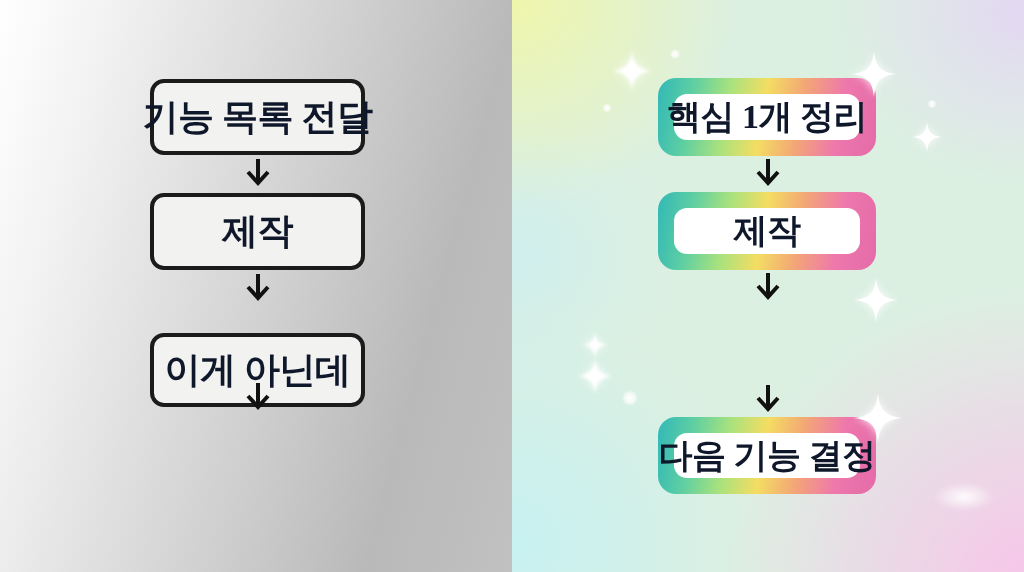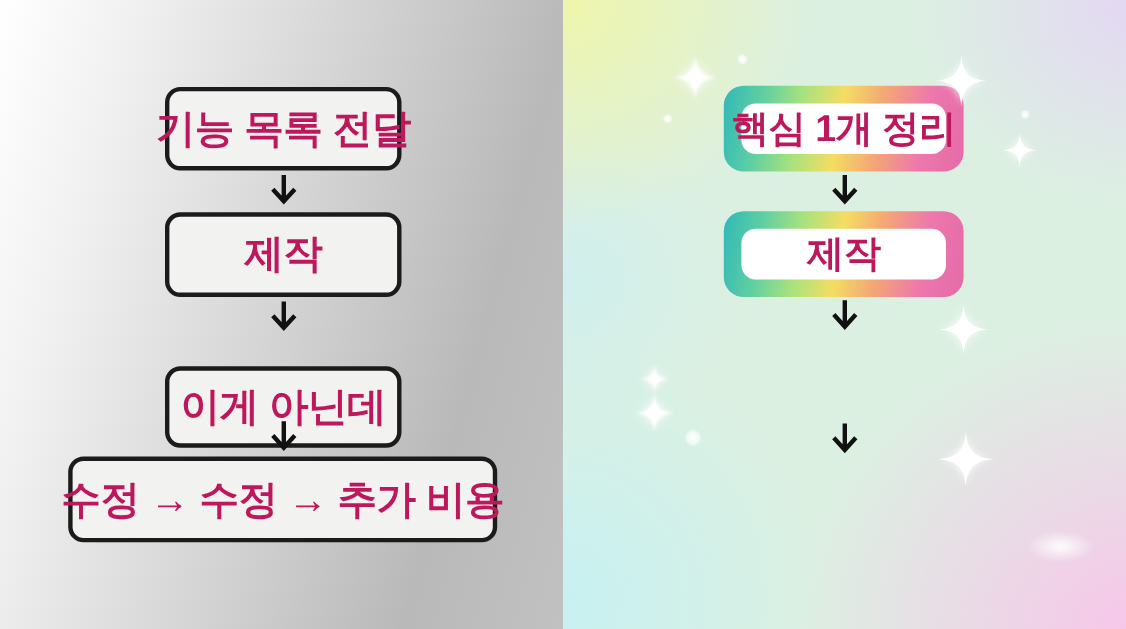--- a/index.html
+++ b/index.html
@@ -42,25 +42,26 @@
     background: linear-gradient(100deg, #30b8b8 0%, #5fcfa2 16%, #a9e27d 32%,
                 #f4dd62 48%, #f3a775 64%, #ee77ad 82%, #e46ba8 100%);
   }
   .box-rainbow .inner {
     width: 100%; height: 100%;
     background: #ffffff;
     border-radius: 13px;
     display: flex; align-items: center; justify-content: center;
   }
   .box-label {
-    color: #be185d;
+    color: #0f172a;
     font-weight: 800;
     letter-spacing: -0.5px;
     white-space: nowrap;
     text-align: left;
+    font-family: Liberation Serif, serif;
   }
   .panel-left  .box-label { font-size: 36px; }
   .panel-right .box-label { font-size: 34px; }
 
   
   .lbox1 { left: 150px; top:  79px; width: 215px; height: 76px; }
   .lbox2 { left: 150px; top: 193px; width: 215px; height: 77px; }
   .lbox3 { left: 150px; top: 305px; width: 215px; height: 74px; margin-top: 28px; }
   .lbox4 { left:  62px; top: 415px; width: 390px; height: 78px; }
   
@@ -116,23 +117,20 @@
         </svg>
     </div>
     <div class="box box-plain lbox3">
       <span class="box-label">이게 아닌데</span>
     </div>
     <div class="flow-arrow la3">
       <svg width="26" height="32" viewBox="0 0 26 32">
           <path d="M13 1 V22 M3 14 L13 25 L23 14" fill="none" stroke="#111111" stroke-width="4" stroke-linejoin="miter"></path>
         </svg>
     </div>
-    <div class="box box-plain lbox4">
-      <span class="box-label">수정 → 수정 → 추가 비용</span>
-    </div>
   </div>
 
   <div class="panel panel-right">
     <div class="box box-rainbow rbox1">
       <div class="inner">
         <span class="box-label">핵심 1개 정리</span>
       </div>
     </div>
     <div class="flow-arrow ra1">
       <svg width="26" height="32" viewBox="0 0 26 32">
@@ -146,20 +144,25 @@
     </div>
     <div class="flow-arrow ra2">
       <svg width="26" height="32" viewBox="0 0 26 32">
           <path d="M13 1 V22 M3 14 L13 25 L23 14" fill="none" stroke="#111111" stroke-width="4" stroke-linejoin="miter"></path>
         </svg>
     </div>
     <div class="flow-arrow ra3">
       <svg width="26" height="32" viewBox="0 0 26 32">
           <path d="M13 1 V22 M3 14 L13 25 L23 14" fill="none" stroke="#111111" stroke-width="4" stroke-linejoin="miter"></path>
         </svg>
+    </div>
+    <div class="box box-rainbow rbox4">
+      <div class="inner">
+        <span class="box-label">다음 기능 결정</span>
+      </div>
     </div>
 
   <div class="sparkle sp-star-soft" style="left: 120px; top: 73px;"><svg width="40" height="40" viewBox="-12 -12 24 24">
           <path d="M0 -12 C0.8 -3.6 3.6 -0.8 12 0 C3.6 0.8 0.8 3.6 0 12 C-0.8 3.6 -3.6 0.8 -12 0 C-3.6 -0.8 -0.8 -3.6 0 -12 Z" fill="#ffffff"></path>
         </svg></div>
       <div class="sparkle sp-dot" style="left: 163px; top: 54px; width: 10px; height: 10px;"></div>
       <div class="sparkle sp-dot" style="left: 95px; top: 108px; width: 9px; height: 9px;"></div>
       <div class="sparkle sp-star" style="left: 362px; top: 76px;"><svg width="46" height="46" viewBox="-12 -12 24 24">
           <path d="M0 -12 C0.8 -3.6 3.6 -0.8 12 0 C3.6 0.8 0.8 3.6 0 12 C-0.8 3.6 -3.6 0.8 -12 0 C-3.6 -0.8 -0.8 -3.6 0 -12 Z" fill="#ffffff"></path>
         </svg></div>

